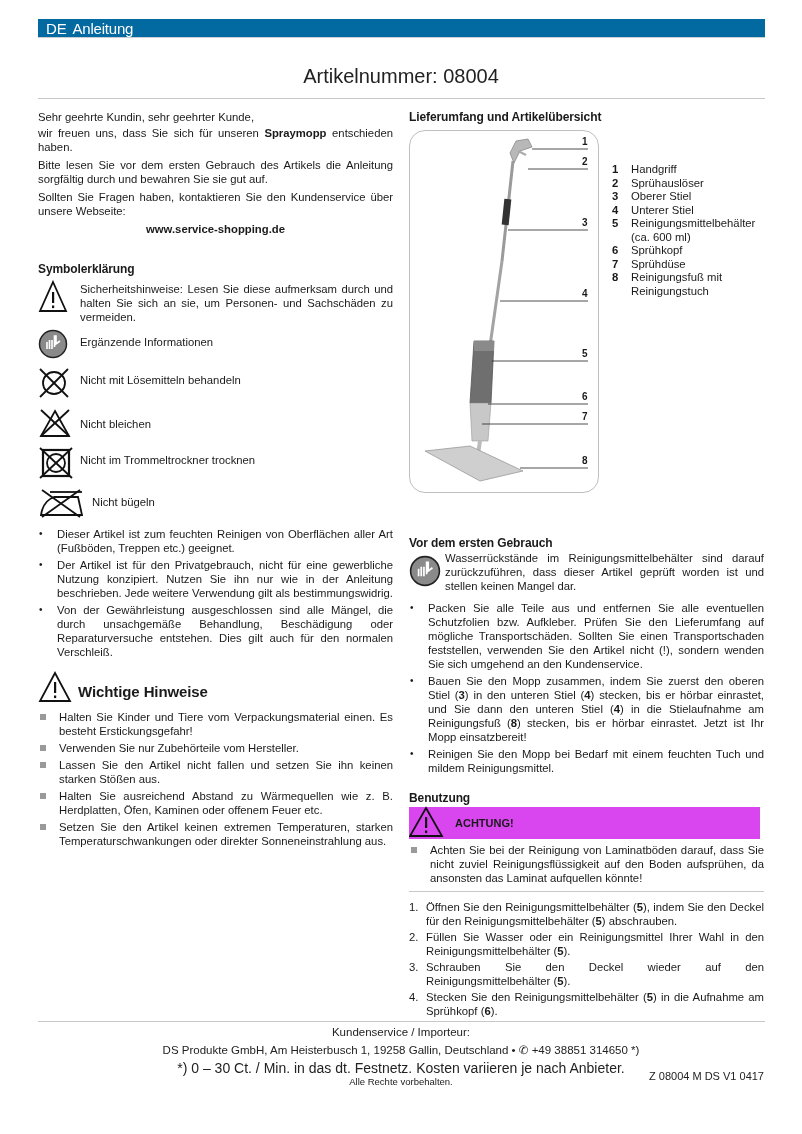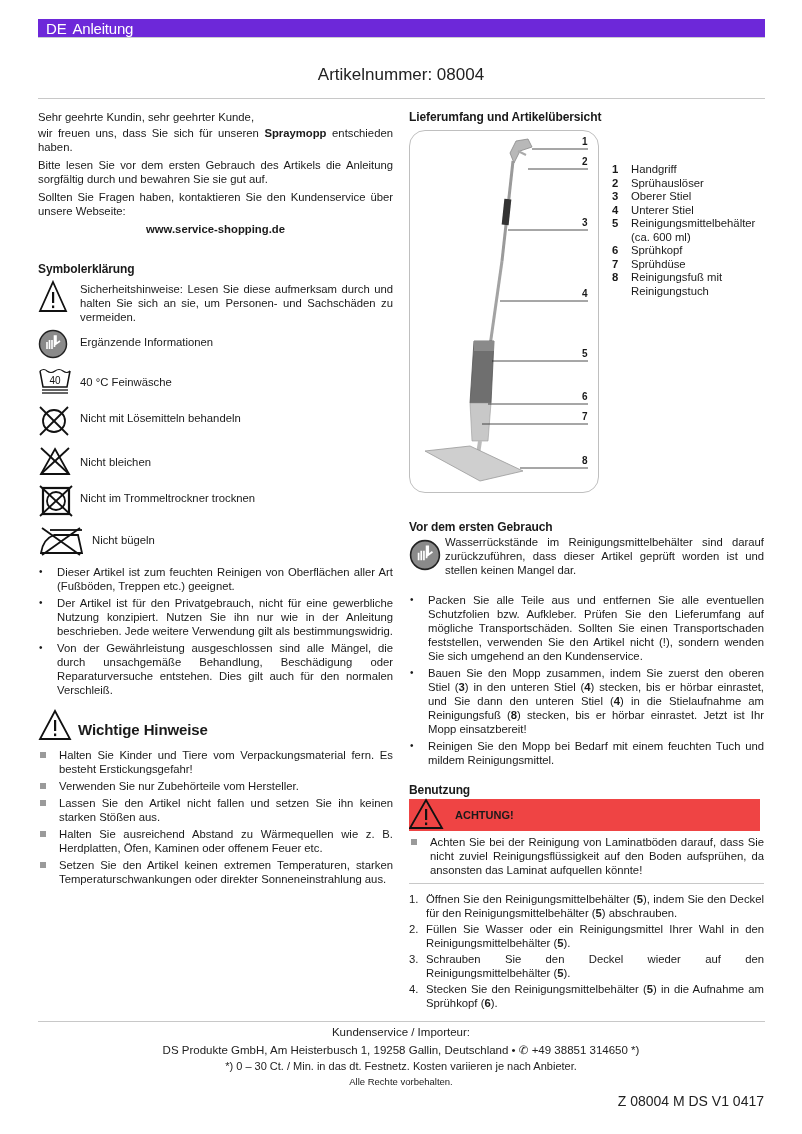--- a/index.html
+++ b/index.html
@@ -1,21 +1,21 @@
 <!DOCTYPE html>
 <html><head>
 <meta charset="utf-8">
 <style>
   * { box-sizing: border-box; margin: 0; padding: 0; }
   html, body { width: 802px; height: 1134px; background: #ffffff; overflow: hidden; }
   body { font-family: "Liberation Sans", sans-serif; color: #1a1a1a; position: relative; }
 
-  .topbar { position: absolute; left: 38px; top: 19px; width: 727px; height: 19px; background: #6d28d9; border-bottom: 1px solid #c9ccd0; }
+  .topbar { position: absolute; left: 38px; top: 19px; width: 727px; height: 19px; background: #0369a1; border-bottom: 1px solid #c9ccd0; }
   .topbar span { color: #fff; font-size: 15px; line-height: 19px; padding-left: 8px; letter-spacing: -0.2px; }
-  .artnr { position: absolute; left: 0; width: 802px; top: 65px; text-align: center; font-size: 17px; color: #222; }
+  .artnr { position: absolute; left: 0; width: 802px; top: 65px; text-align: center; font-size: 20px; color: #222; }
   .hr-top { position: absolute; left: 38px; top: 98px; width: 727px; height: 1px; background: #c8c8c8; }
 
   .col { position: absolute; font-size: 11.3px; line-height: 14px; }
   .left { left: 38px; top: 110px; width: 355px; }
   .right { left: 409px; top: 110px; width: 355px; }
 
   p { margin-bottom: 4px; text-align: justify; }
   .center { text-align: center; }
   b { font-weight: bold; }
   h2 { font-size: 12px; font-weight: bold; color: #1a1a1a; margin: 0 0 6px 0; letter-spacing: -0.1px; }
@@ -35,31 +35,31 @@
   ol.num li .n { position: absolute; left: 0; top: 0; }
 
   .warn-head { display: flex; align-items: center; margin-bottom: 4px; }
   .warn-head h2 { margin: 6px 0 0 6px; }
 
   .figure { position: relative; width: 190px; height: 363px; border: 1px solid #bfbfbf; border-radius: 16px; }
   .parts { position: absolute; left: 203px; top: 33px; width: 160px; }
   .parts .pr { display: flex; line-height: 13.5px; }
   .parts .pn { width: 19px; font-weight: bold; }
 
-  .achtung { display: flex; align-items: center; background: #ef4444; height: 32px; margin: 2px 4px 4px 0; }
+  .achtung { display: flex; align-items: center; background: #d946ef; height: 32px; margin: 2px 4px 4px 0; }
   .achtung span { font-weight: bold; font-size: 11px; margin-left: 10px; }
   .sep { height: 1px; background: #c8c8c8; margin: 6px 0 8px 0; }
 
   .footer-hr { position: absolute; left: 38px; top: 1021px; width: 727px; height: 1px; background: #c8c8c8; }
   .footer { position: absolute; left: 0; width: 802px; text-align: center; color: #222; }
   .f1 { top: 1026px; font-size: 11.5px; }
   .f2 { top: 1043px; font-size: 11.5px; }
-  .f3 { top: 1060px; font-size: 11px; }
+  .f3 { top: 1060px; font-size: 14px; }
   .f4 { top: 1076px; font-size: 9.5px; }
-  .code { position: absolute; right: 38px; top: 1093px; font-size: 14px; color: #222; }
+  .code { position: absolute; right: 38px; top: 1070px; font-size: 11px; color: #222; }
 </style>
 </head>
 <body>
 
 <div class="topbar">
   <span>DE</span><span style="padding-left:6px">Anleitung</span>
 </div>
 <div class="artnr">Artikelnummer: 08004</div>
 <div class="hr-top"></div>
 
@@ -83,32 +83,20 @@
       <div class="sym-text">Sicherheitshinweise: Lesen Sie diese aufmerksam durch und halten Sie sich an sie, um Personen- und Sachschäden zu vermeiden.</div>
     </div>
     <div class="sym-row">
       <div class="sym-icon">
         <svg width="30" height="30" viewBox="0 0 30 30">
             <circle cx="15" cy="15" r="13.5" fill="#8a8a8a" stroke="#222" stroke-width="1.5"></circle>
             <path d="M9 20 L9 13 M11.5 20 L11.5 11 M14 20 L14 11 M16.5 18 L16.5 7 L18 7 L18 15 L22 12" fill="none" stroke="#fff" stroke-width="1.6"></path>
           </svg>
       </div>
       <div class="sym-text" style="padding-top:6px">Ergänzende Informationen</div>
-    </div>
-    <div class="sym-row">
-      <div class="sym-icon">
-        <svg width="34" height="30" viewBox="0 0 34 30">
-            <path d="M2 4 Q6 1 9 4 Q13 7 17 4 Q21 1 25 4 Q29 7 32 4" fill="none" stroke="#111" stroke-width="1.2"></path>
-            <path d="M2 4 L5 20 L29 20 L32 4" fill="none" stroke="#111" stroke-width="1.5"></path>
-            <text x="17" y="17" font-size="10" text-anchor="middle" font-family="Liberation Sans, sans-serif" fill="#111">40</text>
-            <line x1="4" y1="23" x2="30" y2="23" stroke="#111" stroke-width="1.3"></line>
-            <line x1="4" y1="26" x2="30" y2="26" stroke="#111" stroke-width="1.3"></line>
-          </svg>
-      </div>
-      <div class="sym-text" style="padding-top:8px">40 °C Feinwäsche</div>
     </div>
     <div class="sym-row">
       <div class="sym-icon">
         <svg width="32" height="32" viewBox="0 0 32 32">
             <circle cx="16" cy="16" r="11" fill="none" stroke="#111" stroke-width="1.8"></circle>
             <line x1="2" y1="2" x2="30" y2="30" stroke="#111" stroke-width="1.8"></line>
             <line x1="30" y1="2" x2="2" y2="30" stroke="#111" stroke-width="1.8"></line>
           </svg>
       </div>
       <div class="sym-text" style="padding-top:6px">Nicht mit Lösemitteln behandeln</div>
@@ -157,21 +145,21 @@
     <span>
       <svg width="34" height="32" viewBox="0 0 34 32">
           <path d="M17 2 L32 30 L2 30 Z" fill="none" stroke="#111" stroke-width="1.8"></path>
           <rect x="16" y="11" width="2.2" height="11" fill="#111"></rect>
           <rect x="16" y="24.5" width="2.2" height="2.6" fill="#111"></rect>
         </svg>
     </span>
     <h2 style="font-size:15px">Wichtige Hinweise</h2>
   </div>
   <ul class="sq">
-    <li>Halten Sie Kinder und Tiere vom Verpackungsmaterial fern. Es besteht Erstickungsgefahr!</li>
+    <li>Halten Sie Kinder und Tiere vom Verpackungsmaterial einen. Es besteht Erstickungsgefahr!</li>
     <li>Verwenden Sie nur Zubehörteile vom Hersteller.</li>
     <li>Lassen Sie den Artikel nicht fallen und setzen Sie ihn keinen starken Stößen aus.</li>
     <li>Halten Sie ausreichend Abstand zu Wärmequellen wie z. B. Herdplatten, Öfen, Kaminen oder offenem Feuer etc.</li>
     <li>Setzen Sie den Artikel keinen extremen Temperaturen, starken Temperaturschwankungen oder direkter Sonneneinstrahlung aus.</li>
   </ul>
 </div>
 
 <div class="col right">
   <h2 style="margin-bottom:6px">Lieferumfang und Artikelübersicht</h2>
   <div style="position:relative;height:370px">
@@ -243,22 +231,22 @@
           <span class="pn">7</span>
           <span>Sprühdüse</span>
         </div>
       <div class="pr">
           <span class="pn">8</span>
           <span style="width:115px">Reinigungsfuß mit Reinigungstuch</span>
         </div>
     </div>
   </div>
 
-  <h2 style="margin-top:20px;margin-bottom:1px">Vor dem ersten Gebrauch</h2>
-  <div style="display:flex;margin-bottom:16px">
+  <h2 style="margin-top:36px;margin-bottom:1px">Vor dem ersten Gebrauch</h2>
+  <div style="display:flex;margin-bottom:8px">
     <span style="flex:0 0 36px;padding-top:4px">
       <svg width="32" height="32" viewBox="0 0 30 30">
           <circle cx="15" cy="15" r="13.5" fill="#8a8a8a" stroke="#222" stroke-width="1.5"></circle>
           <path d="M9 20 L9 13 M11.5 20 L11.5 11 M14 20 L14 11 M16.5 18 L16.5 7 L18 7 L18 15 L22 12" fill="none" stroke="#fff" stroke-width="1.6"></path>
         </svg>
     </span>
     <p style="margin:0">Wasserrückstände im Reinigungsmittelbehälter sind darauf zurückzuführen, dass dieser Artikel geprüft worden ist und stellen keinen Mangel dar.</p>
   </div>
   <ul class="dots">
     <li>Packen Sie alle Teile aus und entfernen Sie alle eventuellen Schutzfolien bzw. Aufkleber. Prüfen Sie den Lieferumfang auf mögliche Transportschäden. Sollten Sie einen Transportschaden feststellen, verwenden Sie den Artikel nicht (!), sondern wenden Sie sich umgehend an den Kundenservice.</li>

